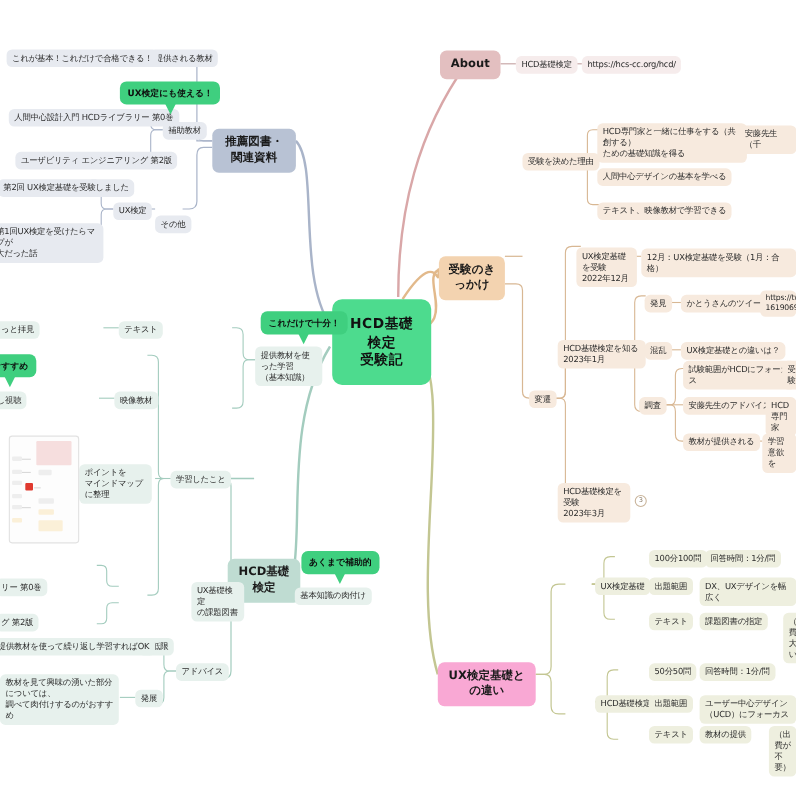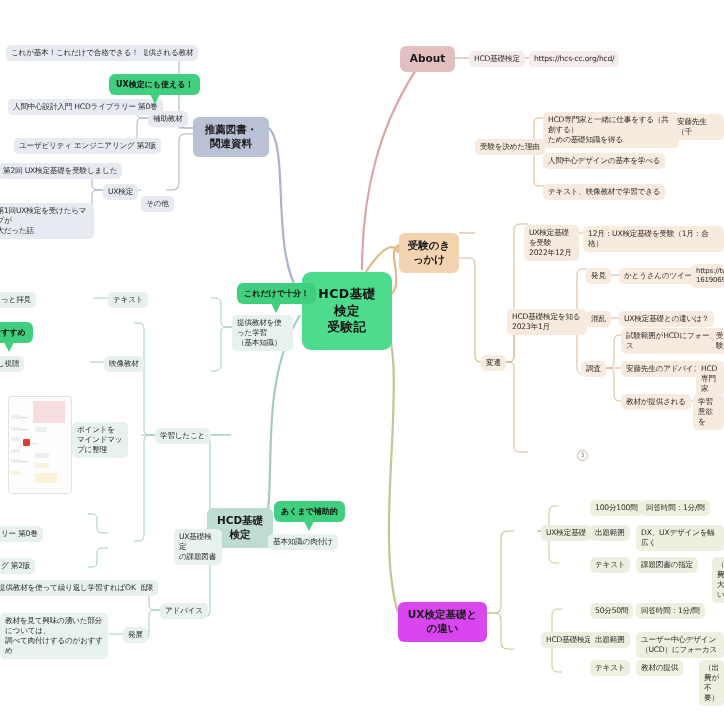--- a/index.html
+++ b/index.html
@@ -35,21 +35,21 @@
   .branch{
     font-size:10.5px;
     font-weight:bold;
     text-align:center;
     border-radius:6px;
     padding:6px 8px;
     letter-spacing:0px;
   }
   .b-pink{background:#e3bfc0;color:#1a1a1a;}
   .b-orange{background:#f3d3b0;color:#1a1a1a;}
-  .b-olive{background:#d946ef;color:#1a1a1a;}
+  .b-olive{background:#f9a8d4;color:#1a1a1a;}
   .b-teal{background:#bfdcd2;color:#1a1a1a;}
   .b-blue{background:#b8c2d4;color:#1a1a1a;}
 
   .leaf{font-size:7.6px;color:#2b2b2b;}
   .leaf.s2{font-size:7.0px;}
   .l-pink{background:#f6ecec;}
   .l-orange{background:#f7eade;}
   .l-olive{background:#eeefdf;margin-left:32px;}
   .l-teal{background:#e7f1ed;}
   .l-blue{background:#e7eaf0;}
@@ -215,20 +215,22 @@
   <div class="node leaf l-orange" style="left:619px;top:311px;">UX検定基礎との違いは？</div>
 
   <div class="node leaf l-orange" style="left:581px;top:361px;">調査</div>
   <div class="node leaf l-orange" style="left:621px;top:328px;">試験範囲がHCDにフォーカス</div>
   <div class="node leaf l-orange" style="left:711px;top:328px;">受験</div>
   <div class="node leaf l-orange" style="left:621px;top:361px;">安藤先生のアドバイス</div>
   <div class="node leaf l-orange" style="left:696px;top:361px;">HCD専門家</div>
   <div class="node leaf l-orange" style="left:621px;top:394px;">教材が提供される</div>
   <div class="node leaf l-orange" style="left:693px;top:394px;">学習意欲を</div>
 
+  <div class="node leaf l-orange" style="left:507px;top:439px;width:66px;">HCD基礎検定を受験
+2023年3月</div>
   <div class="circmark" style="left:577px;top:450px;">3</div>
 
   <div class="node branch b-olive" style="left:398px;top:602px;width:89px;">UX検定基礎との違い</div>
 
   <div class="node leaf l-olive" style="left:509px;top:525px;">UX検定基礎</div>
   <div class="node leaf l-olive" style="left:558px;top:500px;">100分100問</div>
   <div class="node leaf l-olive" style="left:609px;top:500px;">回答時間：1分/問</div>
   <div class="node leaf l-olive" style="left:558px;top:525px;">出題範囲</div>
   <div class="node leaf l-olive" style="left:604px;top:525px;">DX、UXデザインを幅広く</div>
   <div class="node leaf l-olive" style="left:558px;top:557px;">テキスト</div>
@@ -277,21 +279,21 @@
 
   <div class="node leaf l-teal" style="left:108px;top:292px;">テキスト</div>
   <div class="node leaf l-teal" style="left:-4px;top:292px;">っと拝見</div>
   <div class="node leaf l-teal" style="left:104px;top:356px;">映像教材</div>
   <div class="node leaf l-teal" style="left:-8px;top:356px;">し視聴</div>
   <div class="callout" style="position:absolute;left:-14px;top:322px;">
     <span>おすすめ</span>
     <span class="tail"></span>
   </div>
 
-  <div class="node leaf l-teal" style="left:72px;top:422px;width:56px;">ポイントを
+  <div class="node leaf l-teal" style="left:72px;top:422px;width:66px;">ポイントを
 マインドマップに整理</div>
 
   <div class="thumb" style="left:8px;top:396px;width:60px;width:62px;height:96px;">
     <div class="tcore" style="left:14px;top:42px;width:7px;height:7px;"></div>
     <div class="tbx" style="left:24px;top:4px;width:32px;height:22px;background:#f6dede;"></div>
     <div class="tbx" style="left:26px;top:30px;width:12px;height:5px;background:#eeeeee;"></div>
     <div class="tbx" style="left:2px;top:18px;width:9px;height:4px;background:#eeeeee;"></div>
     <div class="tbx" style="left:2px;top:30px;width:9px;height:4px;background:#eeeeee;"></div>
     <div class="tbx" style="left:2px;top:40px;width:9px;height:4px;background:#eeeeee;"></div>
     <div class="tbx" style="left:2px;top:52px;width:9px;height:4px;background:#eeeeee;"></div>

